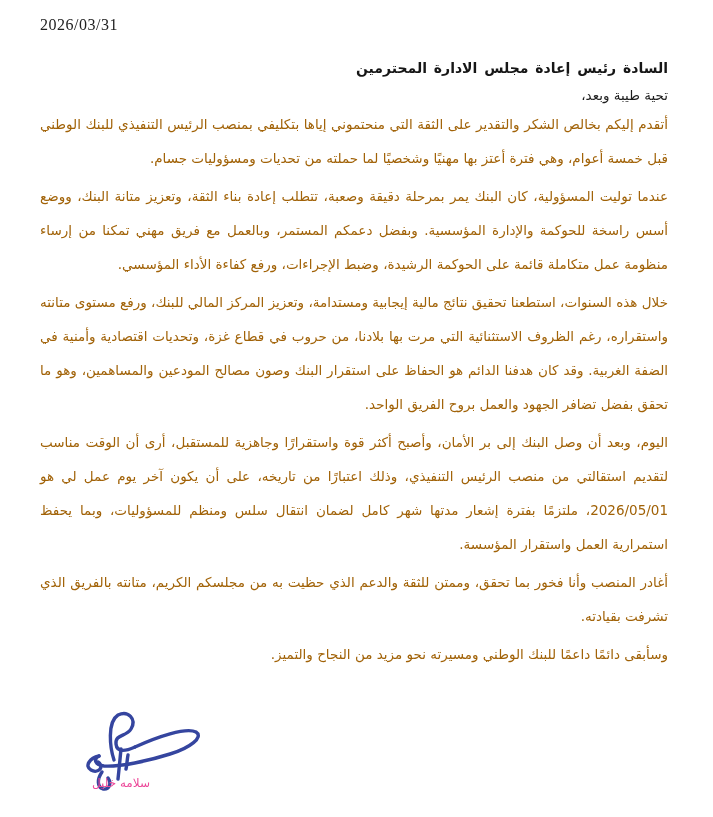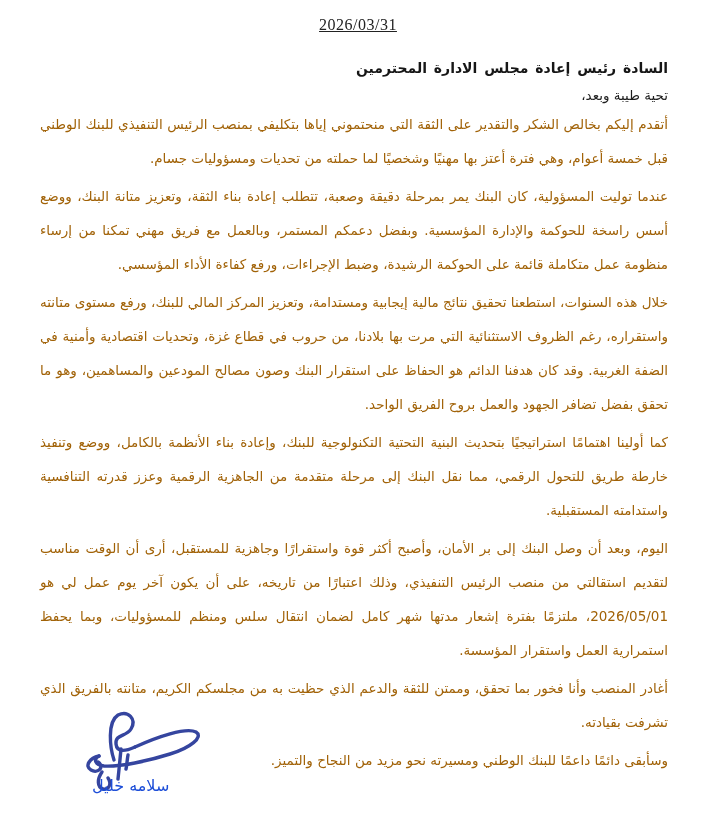--- a/index.html
+++ b/index.html
@@ -15,27 +15,26 @@
     background: #ffffff;
     box-sizing: border-box;
     padding: 12px 45px 0 40px;
     direction: rtl;
     overflow: hidden;
     font-family: "DejaVu Sans", sans-serif;
     color: #1d1d1d;
   }
   .date-line {
     direction: ltr;
-    text-align: center;
+    text-align: left;
     font-family: "Liberation Serif", "DejaVu Serif", serif;
     font-size: 16px;
     color: #222;
     margin: 4px -8px 0 0;
     letter-spacing: 0.5px;
-    text-decoration: underline;
   }
   .recipient-line {
     margin-top: 26px;
     font-size: 14px;
     font-weight: bold;
     color: #161616;
     text-align: right;
     word-spacing: 2px;
   }
   .subject-line {
@@ -71,22 +70,22 @@
   }
   .signature-svg {
     position: absolute;
     left: 0;
     top: 0;
   }
   .signature-name {
     position: absolute;
     left: 20px;
     top: 70px;
-    font-size: 16px;
-    color: #1d4ed8;
+    font-size: 12px;
+    color: #ec4899;
     white-space: nowrap;
     direction: rtl;
   }
 </style>
 </head>
 <body>
 
 <div class="page">
 
   <div class="date-line">2026/03/31</div>
@@ -95,21 +94,20 @@
 
 
   <div class="greeting-line">تحية طيبة وبعد،</div>
 
   <p class="body-paragraph">أتقدم إليكم بخالص الشكر والتقدير على الثقة التي منحتموني إياها بتكليفي بمنصب الرئيس التنفيذي للبنك الوطني قبل خمسة أعوام، وهي فترة أعتز بها مهنيًا وشخصيًا لما حملته من تحديات ومسؤوليات جسام.</p>
 
   <p class="body-paragraph">عندما توليت المسؤولية، كان البنك يمر بمرحلة دقيقة وصعبة، تتطلب إعادة بناء الثقة، وتعزيز متانة البنك، ووضع أسس راسخة للحوكمة والإدارة المؤسسية. وبفضل دعمكم المستمر، وبالعمل مع فريق مهني تمكنا من إرساء منظومة عمل متكاملة قائمة على الحوكمة الرشيدة، وضبط الإجراءات، ورفع كفاءة الأداء المؤسسي.</p>
 
   <p class="body-paragraph">خلال هذه السنوات، استطعنا تحقيق نتائج مالية إيجابية ومستدامة، وتعزيز المركز المالي للبنك، ورفع مستوى متانته واستقراره، رغم الظروف الاستثنائية التي مرت بها بلادنا، من حروب في قطاع غزة، وتحديات اقتصادية وأمنية في الضفة الغربية. وقد كان هدفنا الدائم هو الحفاظ على استقرار البنك وصون مصالح المودعين والمساهمين، وهو ما تحقق بفضل تضافر الجهود والعمل بروح الفريق الواحد.</p>
 
-  <p class="body-paragraph">كما أولينا اهتمامًا استراتيجيًا بتحديث البنية التحتية التكنولوجية للبنك، وإعادة بناء الأنظمة بالكامل، ووضع وتنفيذ خارطة طريق للتحول الرقمي، مما نقل البنك إلى مرحلة متقدمة من الجاهزية الرقمية وعزز قدرته التنافسية واستدامته المستقبلية.</p>
 
   <p class="body-paragraph">اليوم، وبعد أن وصل البنك إلى بر الأمان، وأصبح أكثر قوة واستقرارًا وجاهزية للمستقبل، أرى أن الوقت مناسب لتقديم استقالتي من منصب الرئيس التنفيذي، وذلك اعتبارًا من تاريخه، على أن يكون آخر يوم عمل لي هو 2026/05/01، ملتزمًا بفترة إشعار مدتها شهر كامل لضمان انتقال سلس ومنظم للمسؤوليات، وبما يحفظ استمرارية العمل واستقرار المؤسسة.</p>
 
   <p class="body-paragraph">أغادر المنصب وأنا فخور بما تحقق، وممتن للثقة والدعم الذي حظيت به من مجلسكم الكريم، متانته بالفريق الذي تشرفت بقيادته.</p>
 
   <p class="body-paragraph">وسأبقى دائمًا داعمًا للبنك الوطني ومسيرته نحو مزيد من النجاح والتميز.</p>
 
   <div class="signature-block">
     <svg class="signature-svg" width="140" height="88" viewBox="0 0 140 88">
       <g fill="none" stroke-width="3.4" stroke-linecap="round" stroke-linejoin="round" stroke="#35459f">

